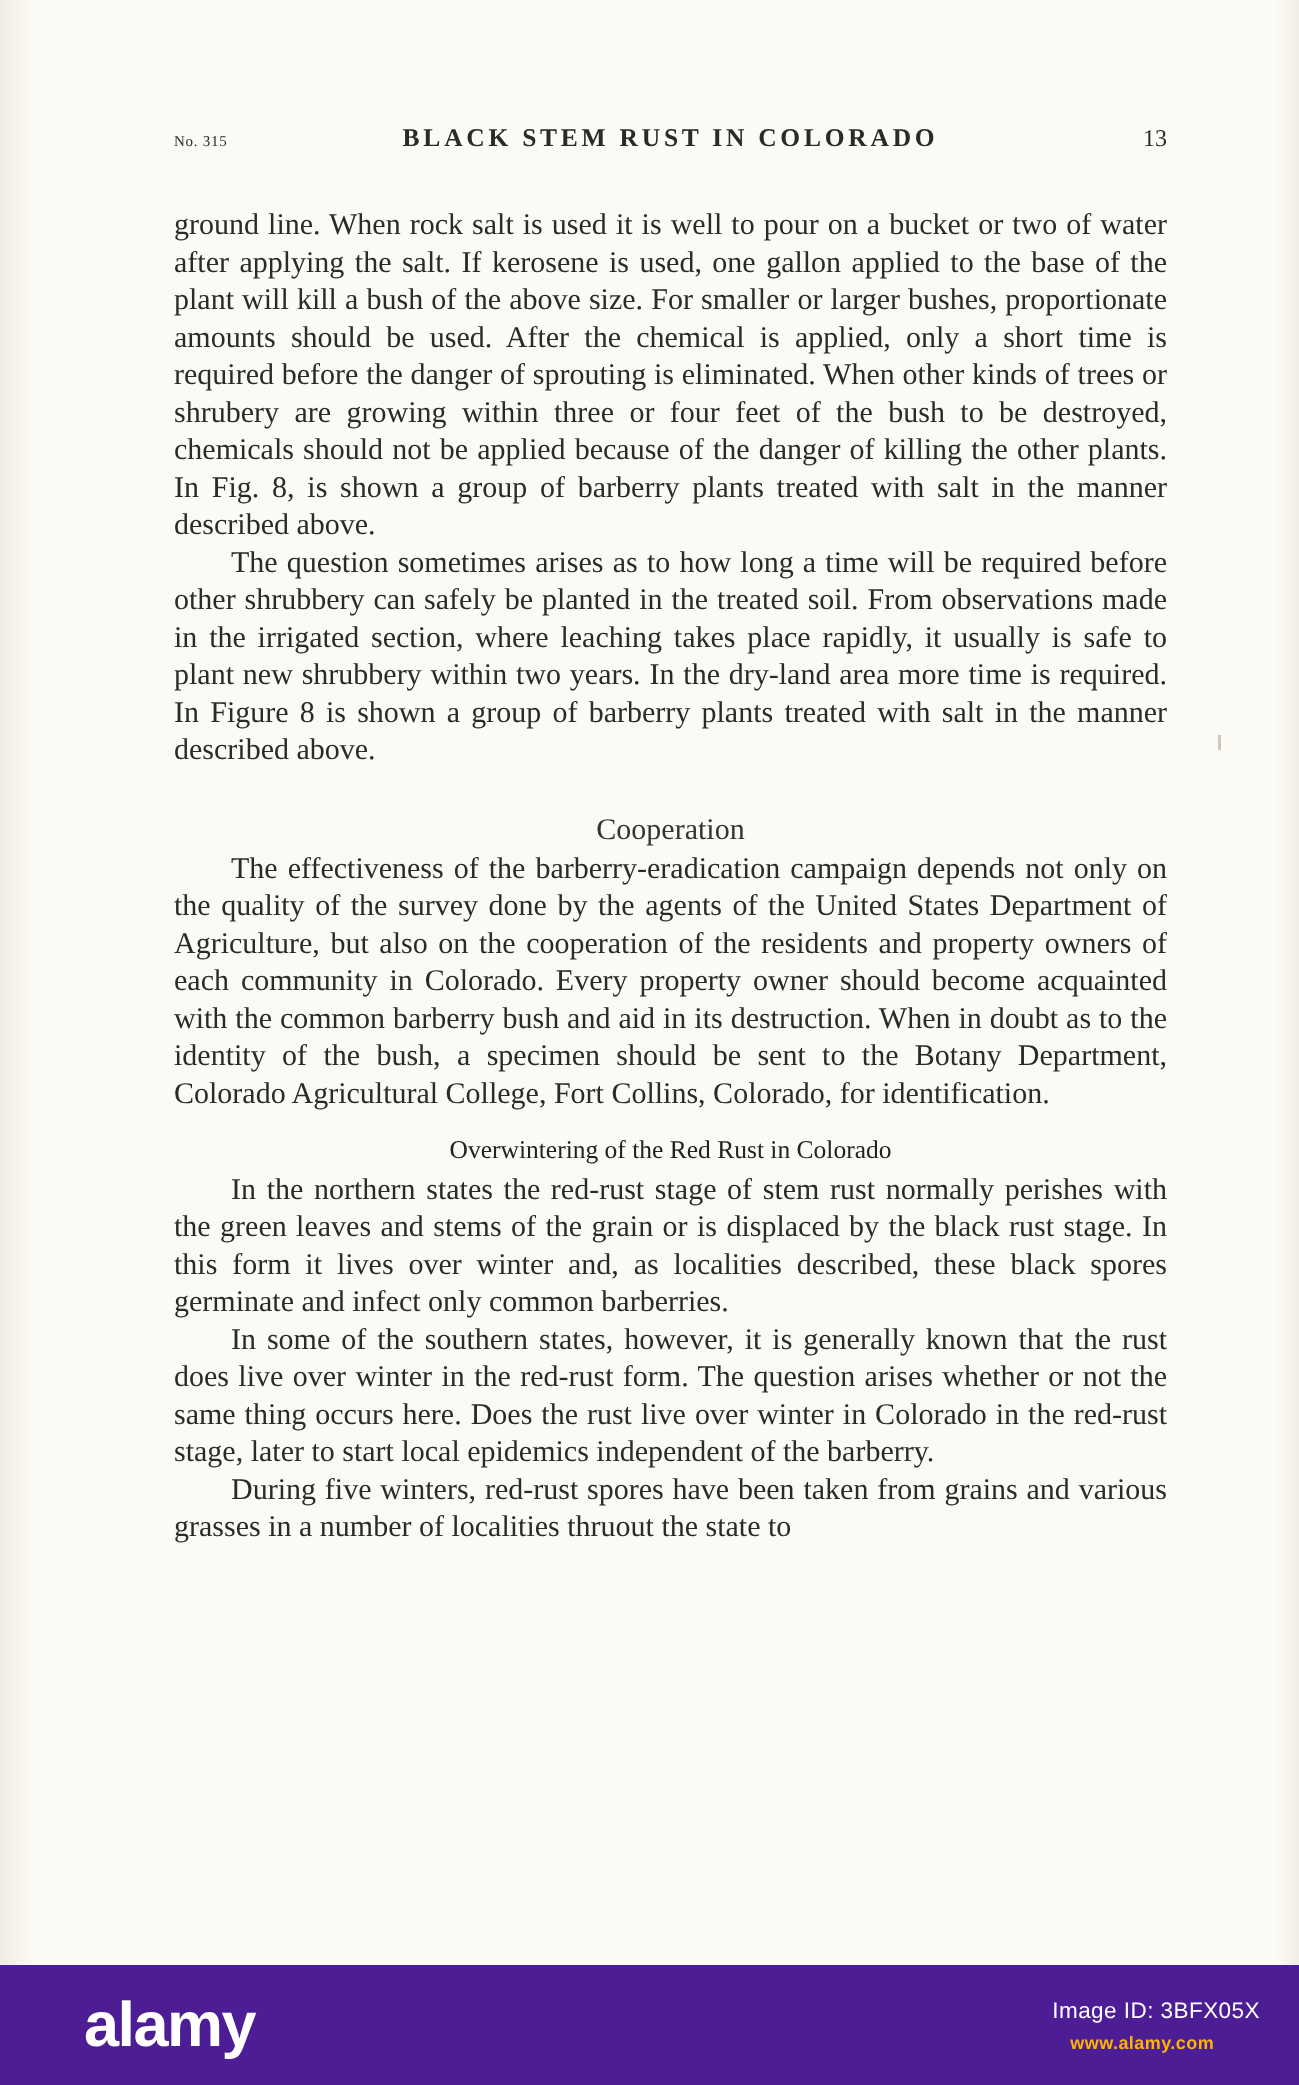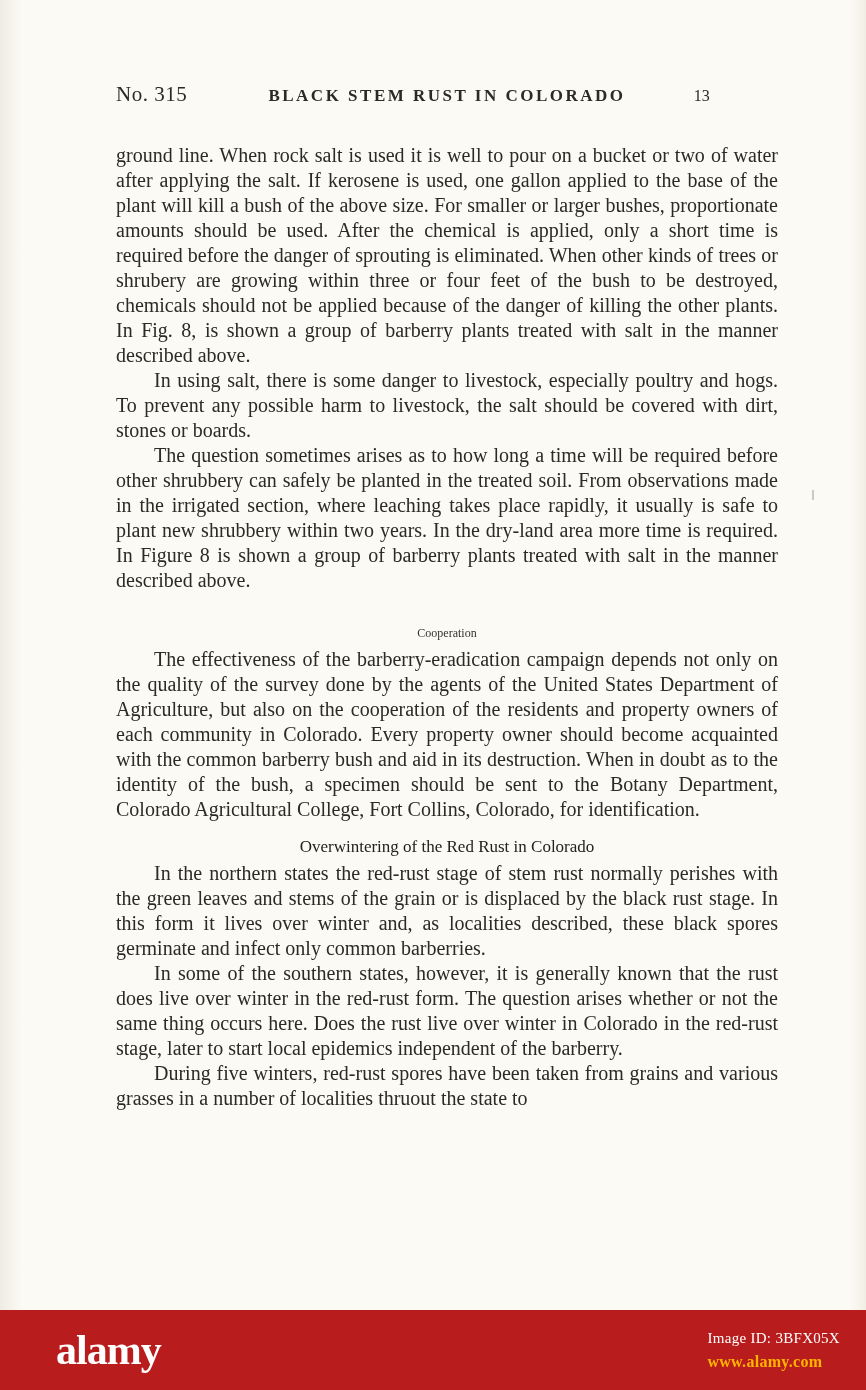--- a/index.html
+++ b/index.html
@@ -22,49 +22,49 @@
   }
 
   
   .page-header {
     display: grid;
     grid-template-columns: 1fr auto 1fr;
     align-items: baseline;
     margin-bottom: 36px;
   }
   .doc-number {
-    font-size: 21px;
+    font-size: 10px;
     letter-spacing: 0.5px;
   }
   .running-title {
     font-size: 17px;
     font-weight: 700;
     letter-spacing: 2.5px;
     text-align: right;
     white-space: nowrap;
   }
   .page-number {
     font-size: 16px;
-    text-align: center;
+    text-align: right;
   }
 
   
   .body-text p {
     margin: 0;
     font-size: 20px;
     line-height: 25px;
     text-align: justify;
     text-justify: inter-word;
   }
   .body-text p.indent { text-indent: 38px; }
 
   h3.section-heading {
     margin: 28px 0 1px 0;
     text-align: center;
-    font-size: 12px;
+    font-size: 20px;
     font-weight: 400;
     line-height: 25px;
     color: #35342e;
   }
   h2.section-heading-bold {
     margin: 12px 0 2px 0;
     text-align: center;
     font-size: 17px;
     font-weight: 400;
     line-height: 25px;
@@ -80,27 +80,27 @@
     height: 10px;
     background: #b8b4a8;
     opacity: 0.7;
   }
 
   
   .watermark-bar {
     position: absolute;
     left: 0; right: 0; bottom: 0;
     height: 80px;
-    background: #b91c1c;
+    background: #4c1d95;
     display: flex;
     align-items: center;
     justify-content: space-between;
     padding: 0 26px 0 56px;
     box-sizing: border-box;
-    font-family: Liberation Serif, serif;
+    font-family: Liberation Sans, sans-serif;
   }
   .alamy-logo {
     color: #ffffff;
     font-weight: 700;
     font-size: 42px;
     letter-spacing: -1px;
     line-height: 1;
   }
   .watermark-right {
     display: flex;
@@ -109,39 +109,39 @@
     gap: 6px;
   }
   .image-id {
     color: #ffffff;
     font-size: 15px;
     letter-spacing: 0.3px;
     text-align: center;
   }
   .alamy-url {
     color: #ffb400;
-    font-size: 16px;
+    font-size: 12px;
     font-weight: 700;
     letter-spacing: 0.3px;
+    margin-left: 12px;
   }
 </style>
 </head>
 <body>
 
 <div class="page">
 
   <div class="page-header">
     <span class="doc-number">No. 315</span>
     <span class="running-title">BLACK STEM RUST IN COLORADO</span>
     <span class="page-number">13</span>
   </div>
 
   <div class="body-text">
     <p>ground line.  When rock salt is used it is well to pour on a bucket or two of water after applying the salt.  If kerosene is used, one gallon applied to the base of the plant will kill a bush of the above size.  For smaller or larger bushes, proportionate amounts should be used.  After the chemical is applied, only a short time is required before the danger of sprouting is eliminated.  When other kinds of trees or shrubery are growing within three or four feet of the bush to be destroyed, chemicals should not be applied because of the danger of killing the other plants.  In Fig. 8, is shown a group of barberry plants treated with salt in the manner described above.</p>
-    <p class="indent">In using salt, there is some danger to livestock, especially poultry and hogs.  To prevent any possible harm to livestock, the salt should be covered with dirt, stones or boards.</p>
     <p class="indent">The question sometimes arises as to how long a time will be required before other shrubbery can safely be planted in the treated soil.  From observations made in the irrigated section, where leaching takes place rapidly, it usually is safe to plant new shrubbery within two years.  In the dry-land area more time is required.  In Figure 8 is shown a group of barberry plants treated with salt in the manner described above.</p>
 
     <h3 class="section-heading">Cooperation</h3>
     <p class="indent">The effectiveness of the barberry-eradication campaign depends not only on the quality of the survey done by the agents of the United States Department of Agriculture, but also on the cooperation of the residents and property owners of each community in Colorado.  Every property owner should become acquainted with the common barberry bush and aid in its destruction.  When in doubt as to the identity of the bush, a specimen should be sent to the Botany Department, Colorado Agricultural College, Fort Collins, Colorado, for identification.</p>
 
     <h2 class="section-heading-bold">Overwintering of the Red Rust in Colorado</h2>
     <p class="indent">In the northern states the red-rust stage of stem rust normally perishes with the green leaves and stems of the grain or is displaced by the black rust stage.  In this form it lives over winter and, as localities described, these black spores germinate and infect only common barberries.</p>
     <p class="indent">In some of the southern states, however, it is generally known that the rust does live over winter in the red-rust form.  The question arises whether or not the same thing occurs here.  Does the rust live over winter in Colorado in the red-rust stage, later to start local epidemics independent of the barberry.</p>
     <p class="indent">During five winters, red-rust spores have been taken from grains and various grasses in a number of localities thruout the state to</p>
   </div>

